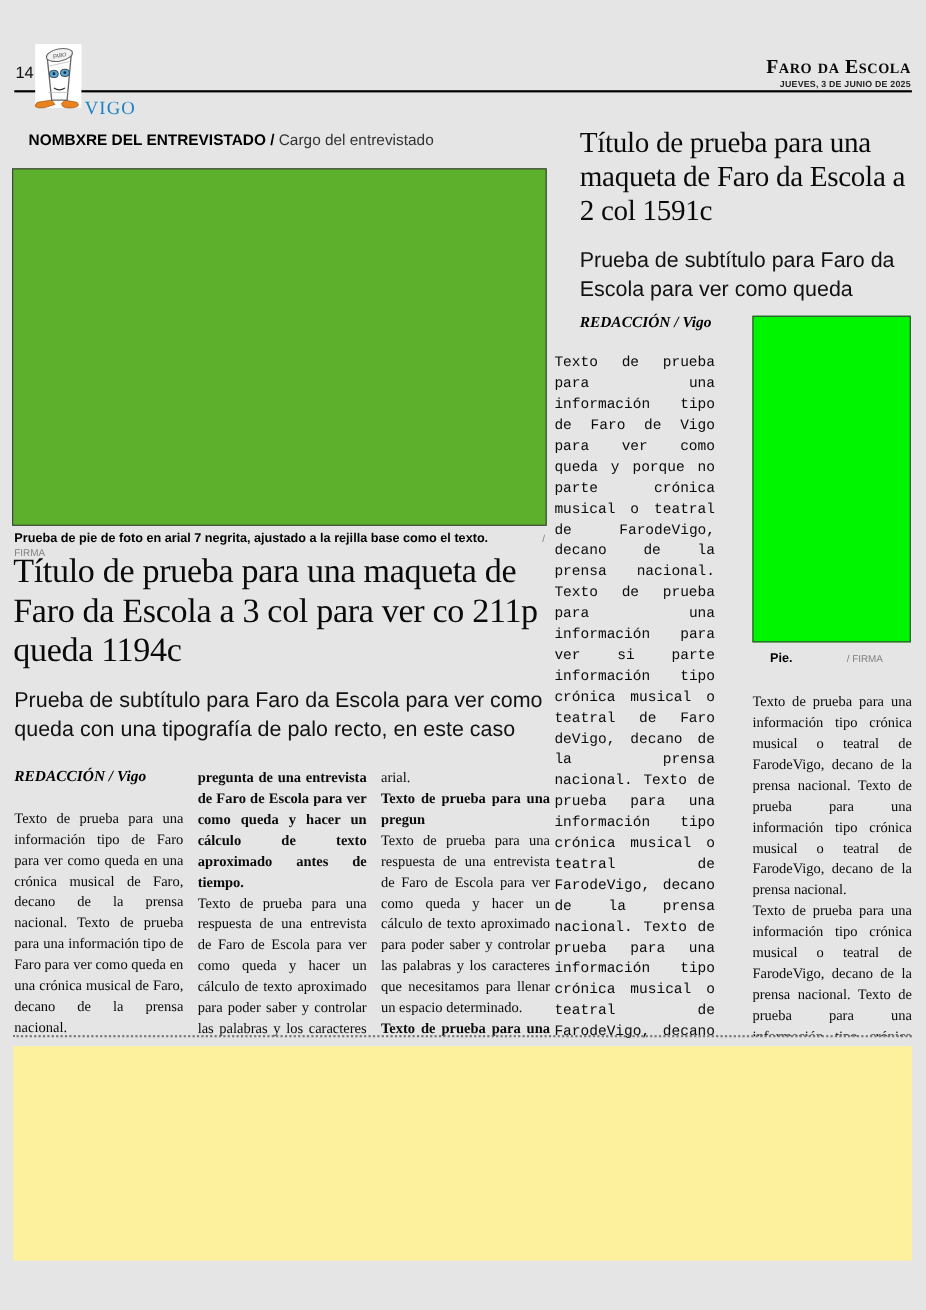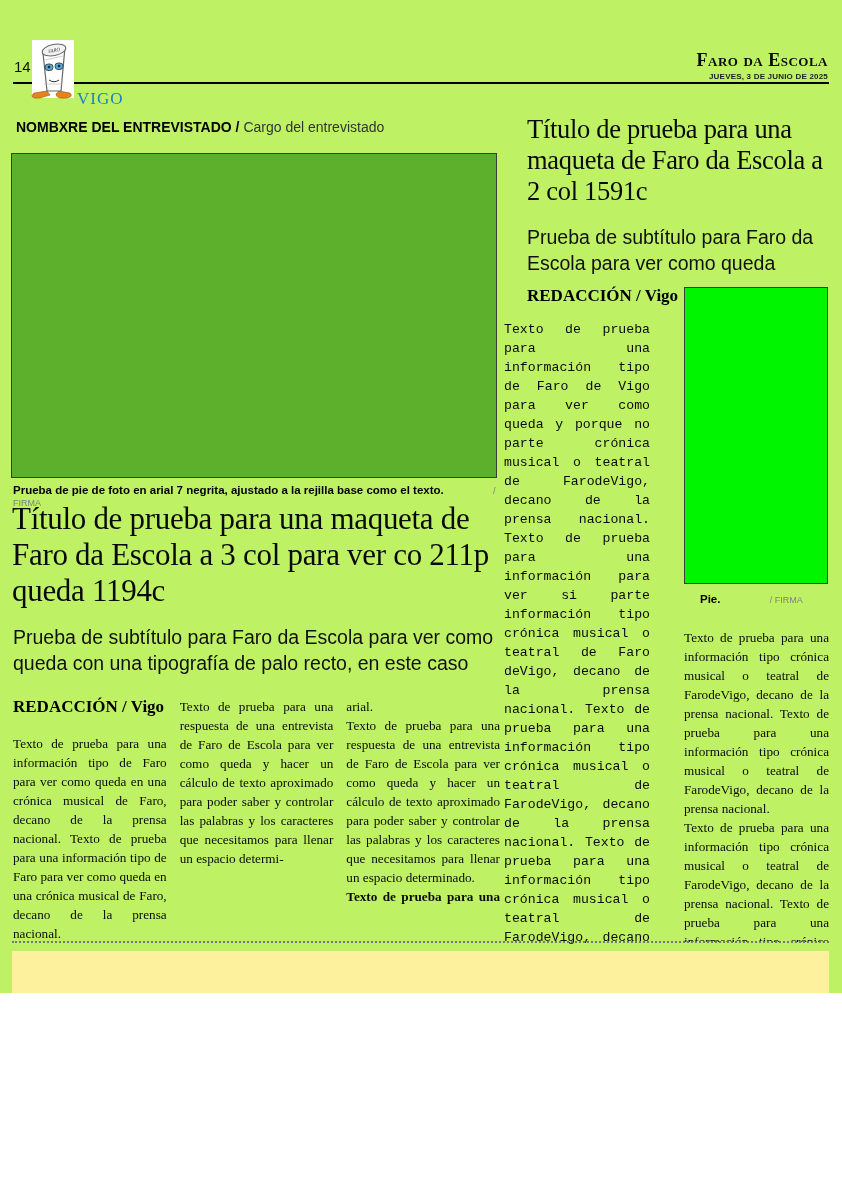--- a/index.html
+++ b/index.html
@@ -1,18 +1,18 @@
 <!DOCTYPE html>
 <html lang="es"><head>
 <meta charset="utf-8">
 <style>
   * { margin:0; padding:0; box-sizing:border-box; }
   html,body { background:#fff; }
   .page {
-    position:relative; width:842px; height:993px; background:#bef264;
+    position:relative; width:842px; height:1191px; background:#e5e5e5;
     font-family:"Liberation Serif", serif; color:#000; overflow:hidden;
   }
   
   .header-rule {
     position:absolute; left:13px; top:0; width:816px; height:84px;
     border-bottom:2px solid #000;
   }
   .pagenum {
     position:absolute; left:14px; top:58px;
     font-family:"Liberation Sans", sans-serif; font-size:15px; color:#111;
@@ -27,21 +27,21 @@
   .masthead {
     font-family:"Liberation Serif", serif; font-variant:small-caps;
     font-weight:700; font-size:18px; letter-spacing:0.5px; color:#0a0a0a;text-align:right;
   }
   .edition-date {
     font-family:"Liberation Sans", sans-serif; font-size:8px; font-weight:700;
     color:#222; letter-spacing:0.2px; margin-top:1px;
   }
   
   .kicker {
-    position:absolute; left:16px; top:119px;
+    position:absolute; left:26px; top:119px;
     font-family:"Liberation Sans", sans-serif; font-size:14px; color:#333;text-align:right;
   }
   .kicker .b { font-weight:700; color:#000; }
   
   .photo-left  { position:absolute; left:11px;  top:153px; width:486px; height:325px; border:1px solid #3c3c3c; }
   .photo-right { position:absolute; left:684px; top:287px; width:144px; height:297px; border:1px solid #3c3c3c; }
   .ad-box      { position:absolute; left:12px;  top:951px; width:817px; height:195px; }
   .dotted-rule { position:absolute; left:12px;  top:941px; width:817px; border-top:2px dotted #777; }
   
   .caption { font-family:"Liberation Sans", sans-serif; font-size:11.5px; font-weight:700; color:#000; }
@@ -53,21 +53,21 @@
     font-family:"Liberation Serif", serif; font-weight:400; color:#0a0a0a;
     letter-spacing:-0.3px;
   }
   .headline-left  { position:absolute; left:12px;  top:501px; width:496px; font-size:31px;   line-height:36px; }
   .headline-right { position:absolute; left:527px; top:114px; width:308px; font-size:26.5px; line-height:31px; }
   .subtitle {
     font-family:Liberation Sans, sans-serif; font-size:19.5px; line-height:26px; color:#111;
   }
   .subtitle-left  { position:absolute; left:13px;  top:624px; width:488px; }
   .subtitle-right { position:absolute; left:527px; top:224px; width:302px; }
-  .byline { font-family:"Liberation Serif", serif; font-weight:700; font-size:17px; color:#000; }
+  .byline { font-family:"Liberation Serif", serif; font-weight:700; font-size:14px; color:#000;font-style:italic; }
   .byline-right { position:absolute; left:527px; top:286px; }
   
   .bodytext {
     font-family:"Liberation Serif", serif; font-size:13.2px; line-height:19px;
     text-align:justify; color:#0a0a0a; hyphens:auto; -webkit-hyphens:auto;
   }
   .bodytext p { margin:0; }
   .bodytext .bold { font-weight:700; }
   .stretch { text-align-last:justify; }
   .cols-left {
@@ -130,24 +130,26 @@
   <h1 class="headline headline-left">Título de prueba para una maqueta de Faro da Escola  a 3 col para ver co 211p queda 1194c</h1>
   <div class="subtitle subtitle-left">Prueba de subtítulo para Faro da Escola para ver como queda con una tipografía de palo recto, en este caso</div>
 
   <div class="cols-left bodytext">
     <div class="col">
       <span class="byline">REDACCIÓN / Vigo</span>
       <p>Texto de prueba para una información tipo de Faro para ver como queda en una crónica musical de Faro, decano de la prensa nacional. Texto de prueba para una información tipo de Faro para ver como queda en una crónica musical de Faro, decano de la prensa nacional.</p>
       <p class="bold stretch">Texto de prueba para una</p>
     </div>
     <div class="col">
+      <p class="bold">pregunta de una entrevista de Faro de Escola para ver como queda y hacer un cálculo de texto aproximado antes de tiempo.</p>
       <p>Texto de prueba para una respuesta de una entrevista de Faro de Escola para ver como queda y hacer un cálculo de texto aproximado para poder saber y controlar las palabras y los caracteres que necesitamos para llenar un espacio determi-</p>
     </div>
     <div class="col">
       <p>arial.</p>
+      <p class="bold">Texto de prueba para una pregun</p>
       <p>Texto de prueba para una respuesta de una entrevista de Faro de Escola para ver como queda y hacer un cálculo de texto aproximado para poder saber y controlar las palabras y los caracteres que necesitamos para llenar un espacio determinado.</p>
       <p class="bold stretch">Texto de prueba para una</p>
     </div>
   </div>
 
   <h2 class="headline headline-right">Título de prueba para una maqueta de Faro da Escola  a 2 col 1591c</h2>
   <div class="subtitle subtitle-right">Prueba de subtítulo para Faro da Escola para ver como queda</div>
   <div class="byline byline-right">REDACCIÓN / Vigo</div>
 
   <div class="rcol1 bodytext">

